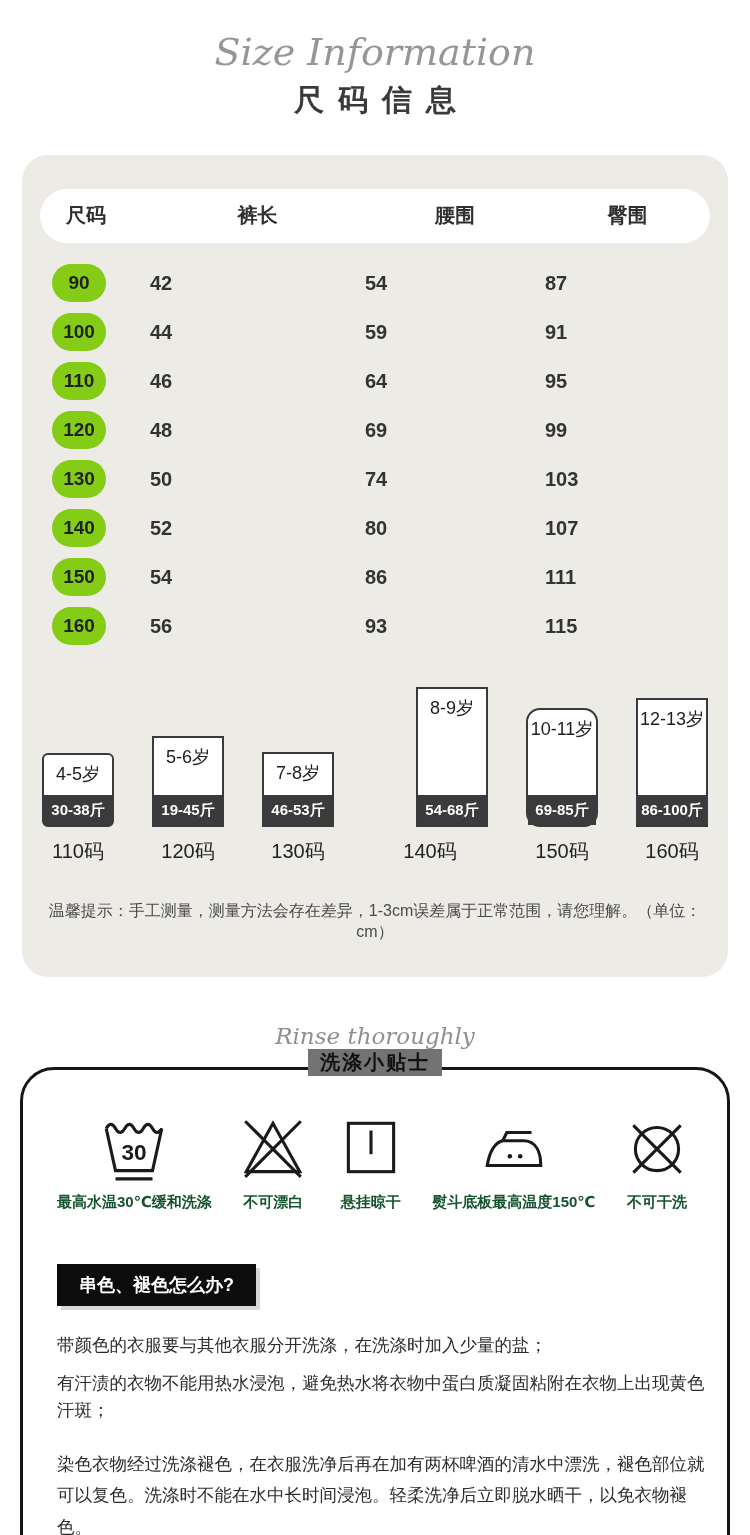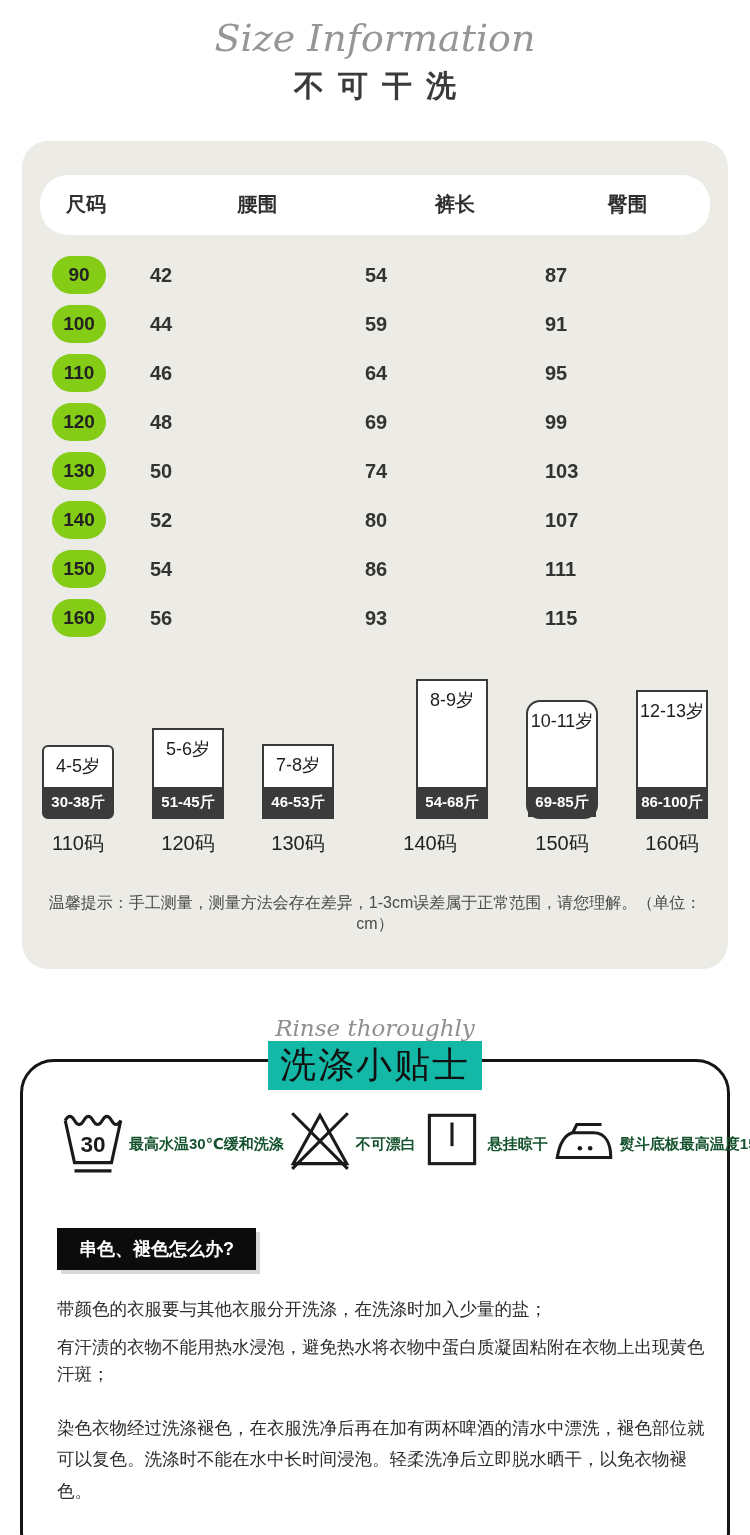--- a/index.html
+++ b/index.html
@@ -1,29 +1,29 @@
 <!DOCTYPE html>
 <html><head>
 <meta charset="utf-8">
 <style>
   html,body{margin:0;padding:0;background:#fff;}
   body{font-family:"Liberation Sans","DejaVu Sans",sans-serif;color:#2f2f2f;}
   .page{width:750px;min-height:1535px;margin:0 auto;background:#fff;overflow:hidden;}
 
   
-  .hdr{padding-top:16px;text-align:center;}
+  .hdr{padding-top:30px;text-align:center;}
   .script{font-family:"DejaVu Serif",serif;font-style:italic;color:#969696;font-size:38px;line-height:1.2;}
   .script.small{font-size:23px;color:#8f8f8f;}
   .page-title{margin:4px 0 0;font-size:30px;font-weight:bold;color:#3a3a3a;letter-spacing:14px;padding-left:14px;}
 
   
   .panel{width:706px;margin:34px auto 0;background:#ecebe6;border-radius:26px;
          padding:34px 18px 34px;box-sizing:border-box;}
   .grid4{display:grid;grid-template-columns:110px 215px 180px 1fr;align-items:center;}
-  .pill{background:#fff;border-radius:28px;height:60px;}
+  .pill{background:#fff;border-radius:28px;height:54px;}
   .pill-cell{text-align:center;font-weight:bold;font-size:20px;color:#2f2f2f;}
   .pill-cell:first-child{text-align:left;padding-left:26px;}
   .rows{margin-top:16px;}
   .trow{height:49px;}
   .tcell{text-align:left;font-weight:bold;font-size:20px;color:#333;}
   .tcell.first{text-align:left;}
   .oval{width:54px;height:38px;margin-left:12px;background:#84cc16;border-radius:19px;
         display:flex;align-items:center;justify-content:center;font-weight:bold;font-size:19px;color:#222;}
 
   
@@ -37,49 +37,49 @@
   .step-label{margin-top:11px;font-size:20px;color:#222;}
 
   .note{margin-top:36px;text-align:center;font-size:16px;color:#4a4a4a;}
 
   
   .wash{margin-top:46px;}
   .wash .script.small{text-align:center;}
   .wash-box{position:relative;margin:17px 20px 0;border:3px solid #151515;border-radius:34px;
             padding:42px 12px 46px 34px;}
   .wash-title{position:absolute;top:-21px;left:50%;transform:translateX(-50%);
-              background:#14b8a6;padding:0 12px;font-size:36px;color:#111;letter-spacing:2px;white-space:nowrap;}
+              background:#737373;padding:0 12px;font-size:20px;color:#111;letter-spacing:2px;white-space:nowrap;font-weight:bold;}
   .icons{display:flex;justify-content:space-between;align-items:flex-end;padding-right:22px;}
-  .icon-item{display:flex;flex-direction:row;align-items:center;}
+  .icon-item{display:flex;flex-direction:column;align-items:center;}
   .icon-item svg{width:72px;height:72px;display:block;}
   .icon-label{margin-top:9px;font-size:15px;font-weight:bold;color:#14532d;white-space:nowrap;}
   .q-label{display:inline-block;margin-top:52px;background:#0c0c0c;color:#fff;font-size:18px;
            font-weight:bold;padding:9px 22px;box-shadow:4px 4px 0 #d8d8d8;}
   .paras{margin-top:26px;padding-right:6px;}
   .paras p{margin:0 0 11px;font-size:17.5px;color:#2d2d2d;line-height:1.55;}
   .paras p.block{margin-top:24px;line-height:1.8;}
 </style>
 </head>
 <body>
 
 <div class="page">
 
   <div class="hdr">
     <div class="script">Size Information</div>
-    <h1 class="page-title">不可干洗</h1>
+    <h1 class="page-title">尺码信息</h1>
   </div>
 
   <section class="panel">
     <div class="pill grid4">
 
         <div class="pill-cell">尺码</div>
 
+        <div class="pill-cell">裤长</div>
+
         <div class="pill-cell">腰围</div>
-
-        <div class="pill-cell">裤长</div>
 
         <div class="pill-cell">臀围</div>
 
     </div>
 
     <div class="rows">
 
         <div class="trow grid4">
           <div class="tcell first">
             <span class="oval">90</span>
@@ -160,21 +160,21 @@
           <div class="step-box" style="height: 74px; border-radius: 6px;">
             <div class="age">4-5岁</div>
             <div class="weight">30-38斤</div>
           </div>
           <div class="step-label">110码</div>
         </div>
 
         <div class="step">
           <div class="step-box" style="height: 91px;">
             <div class="age">5-6岁</div>
-            <div class="weight">51-45斤</div>
+            <div class="weight">19-45斤</div>
           </div>
           <div class="step-label">120码</div>
         </div>
 
         <div class="step">
           <div class="step-box" style="height: 75px;">
             <div class="age">7-8岁</div>
             <div class="weight">46-53斤</div>
           </div>
           <div class="step-label">130码</div>

